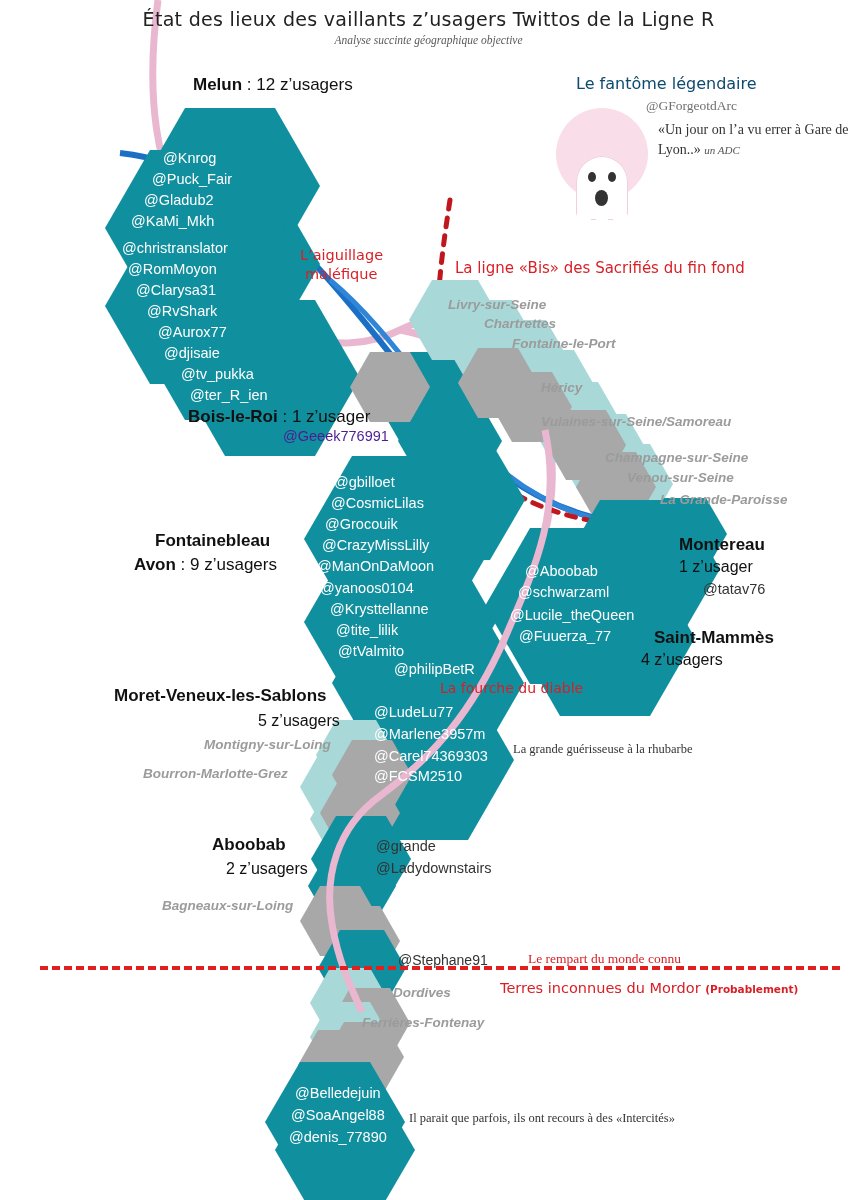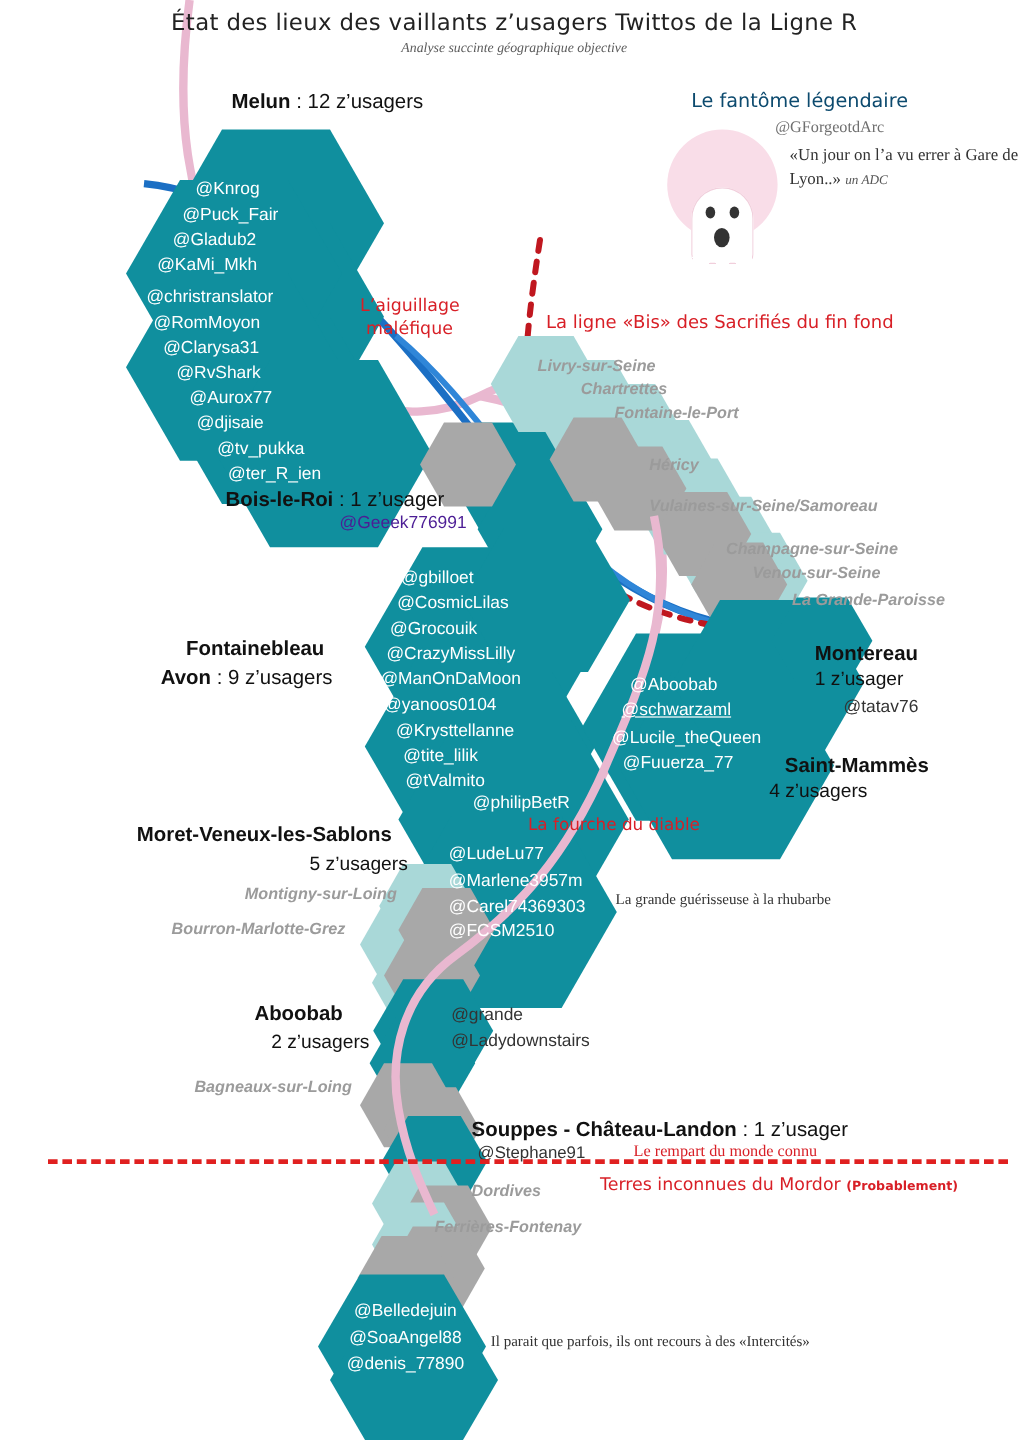--- a/index.html
+++ b/index.html
@@ -269,21 +269,21 @@
   <div class="abs handle" style="left:336px;top:622px;">@tite_lilik</div>
   <div class="abs handle" style="left:338px;top:643px;">@tValmito</div>
 
   <div class="abs station" style="left:679px;top:535px;">Montereau</div>
   <div class="abs count" style="left:679px;top:558px;">1 z’usager</div>
   <div class="abs" style="left:703px;top:581px;font-size:14.5px;color:#333;">@tatav76</div>
 
   <div class="abs station" style="left:654px;top:628px;">Saint-Mammès</div>
   <div class="abs count" style="left:641px;top:651px;">4 z’usagers</div>
   <div class="abs handle" style="left:525px;top:563px;">@Aboobab</div>
-  <div class="abs handle" style="left:518px;top:584px;text-decoration:underline;">@schwarzaml</div>
+  <div class="abs handle" style="left:518px;top:584px;">@schwarzaml</div>
   <div class="abs handle" style="left:510px;top:607px;text-align:center;">@Lucile_theQueen</div>
   <div class="abs handle" style="left:519px;top:628px;">@Fuuerza_77</div>
 
   <div class="abs station" style="left:114px;top:686px;">Moret-Veneux-les-Sablons</div>
   <div class="abs count" style="left:258px;top:712px;">5 z’usagers</div>
   <div class="abs handle" style="left:394px;top:661px;">@philipBetR</div>
   <div class="abs handle" style="left:374px;top:704px;">@LudeLu77</div>
   <div class="abs handle" style="left:374px;top:726px;">@Marlene3957m</div>
   <div class="abs handle" style="left:374px;top:748px;">@Carel74369303</div>
   <div class="abs handle" style="left:374px;top:768px;">@FCSM2510</div>
@@ -293,23 +293,20 @@
   <div class="abs red" style="left:440px;top:680px;font-size:14px;">La fourche du diable</div>
 
   <div class="abs note" style="left:513px;top:742px;">La grande guérisseuse à la rhubarbe</div>
 
   <div class="abs station" style="left:212px;top:835px;">Aboobab</div>
   <div class="abs count" style="left:226px;top:860px;">2 z’usagers</div>
   <div class="abs" style="left:376px;top:838px;font-size:14.5px;color:#333;">@grande</div>
   <div class="abs" style="left:376px;top:860px;font-size:14.5px;color:#333;">@Ladydownstairs</div>
   <div class="abs ghost-stop" style="left:162px;top:898px;">Bagneaux-sur-Loing</div>
 
-  <div class="abs station" style="left:393px;top:932px;">
-    <span>Souppes - Château-Landon</span><span class="cnt"> : </span><span class="cnt">1 z’usager</span>
-  </div>
   <div class="abs" style="left:398px;top:952px;font-size:14px;color:#333;">@Stephane91</div>
   <div class="abs red" style="left:528px;top:951px;font-size:13.5px;font-family:'Liberation Serif',serif;">Le rempart du monde connu</div>
 
   <div class="abs" id="mordor-line"></div>
   <div class="abs" id="mordor-text">
     <span>Terres inconnues du Mordor</span>
     <span class="prob">(Probablement)</span>
   </div>
 
   <div class="abs ghost-stop" style="left:393px;top:985px;">Dordives</div>

